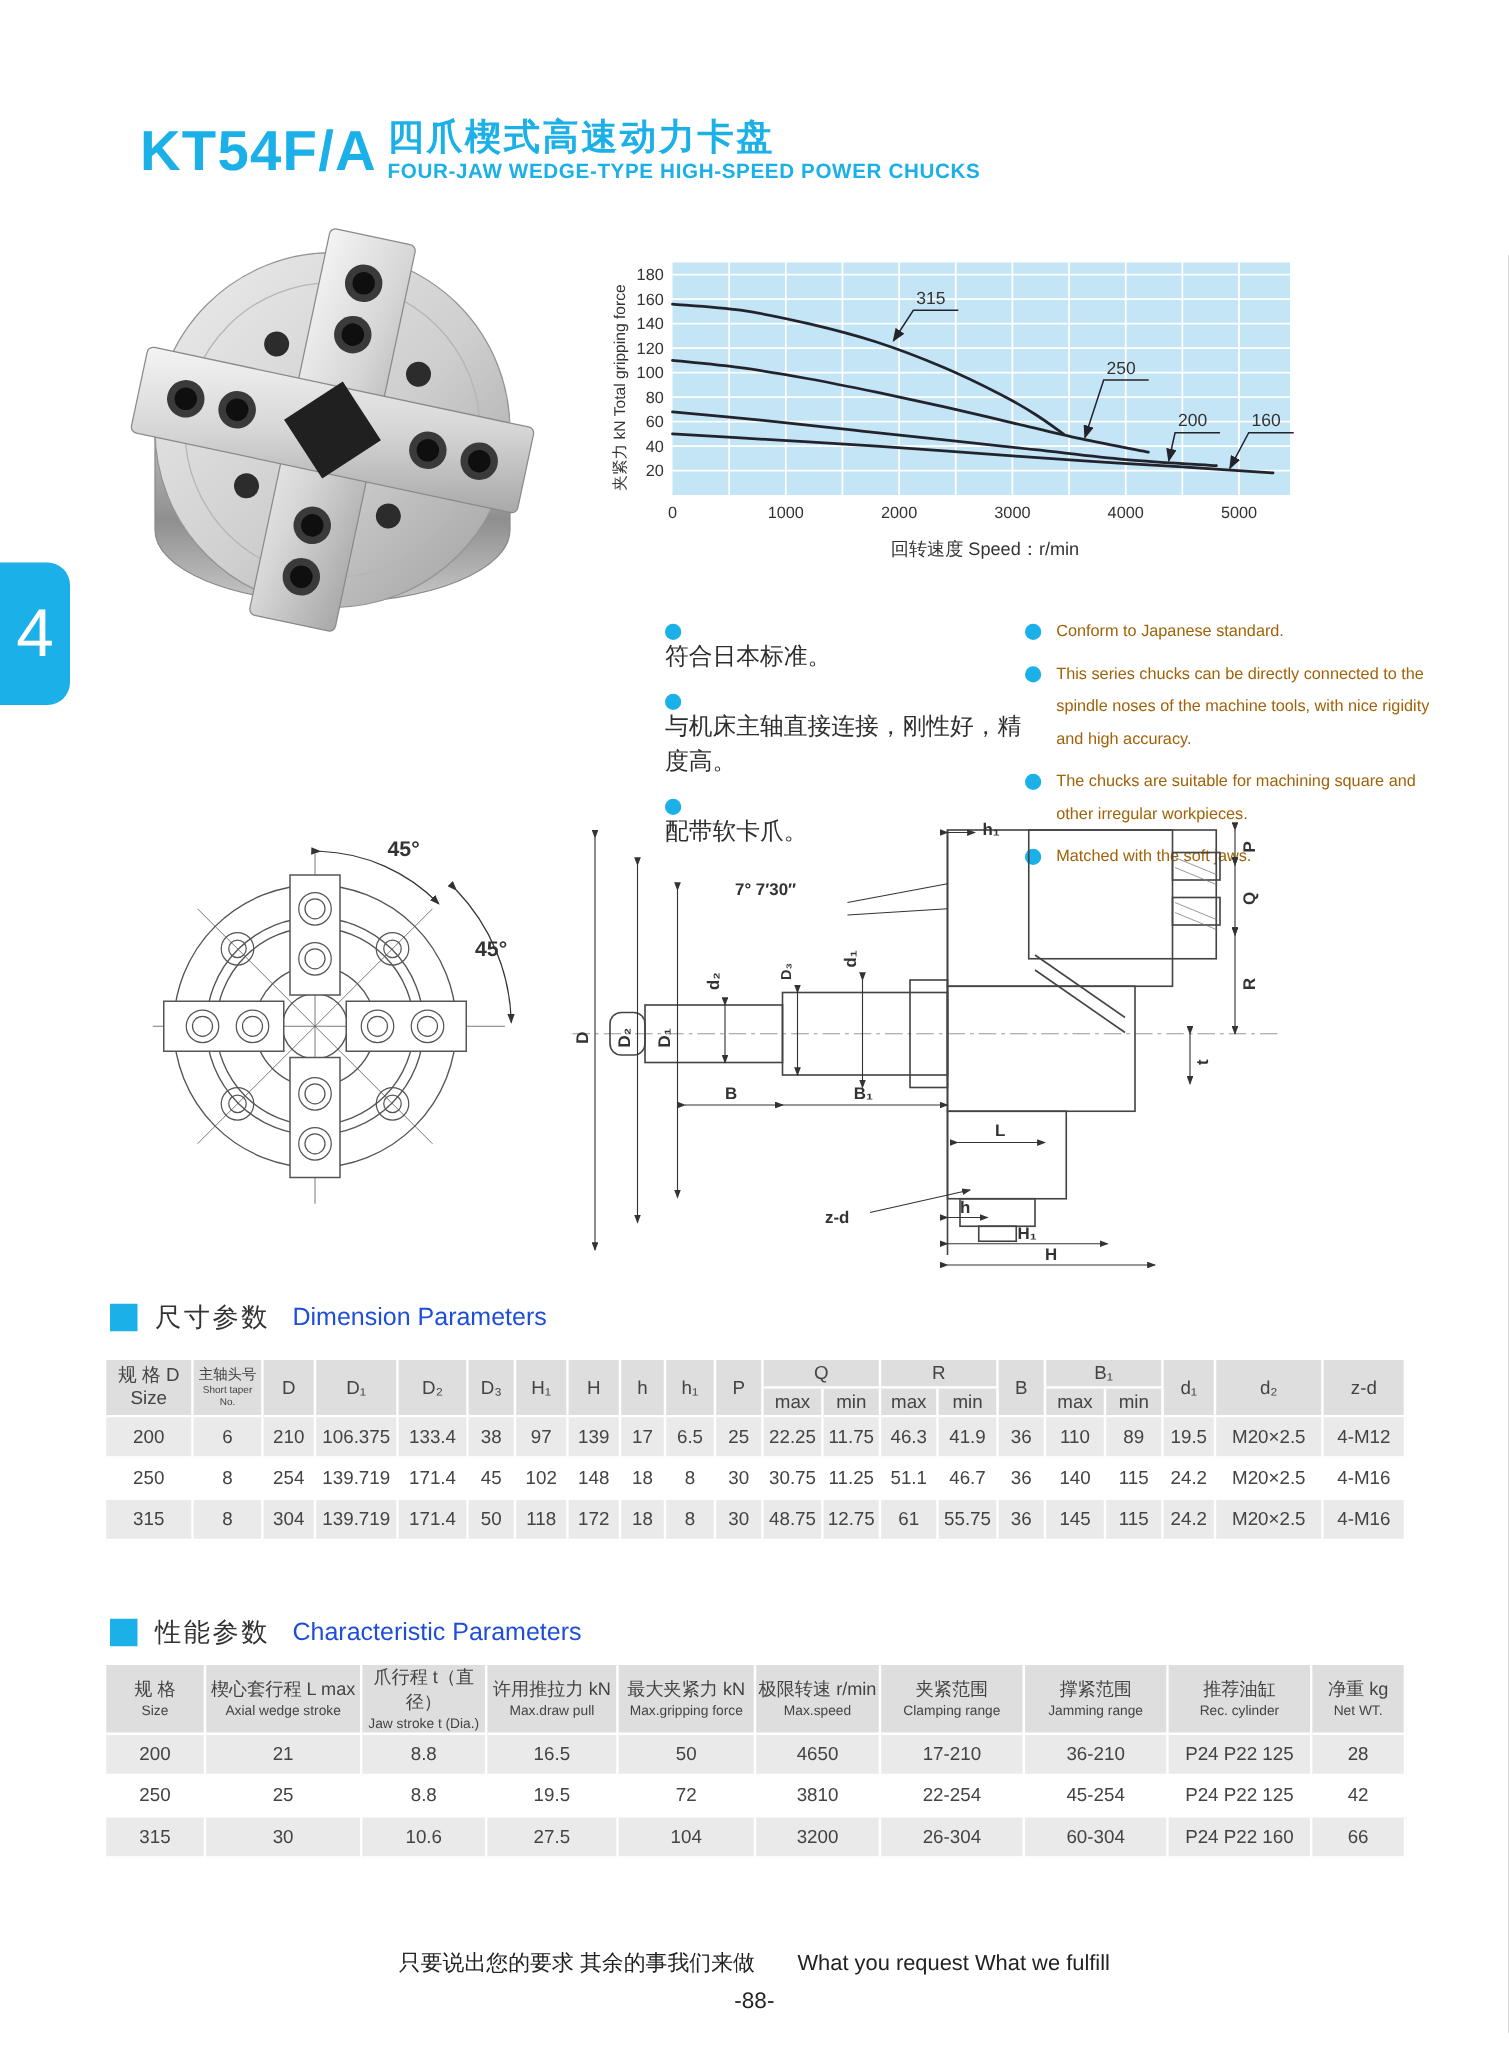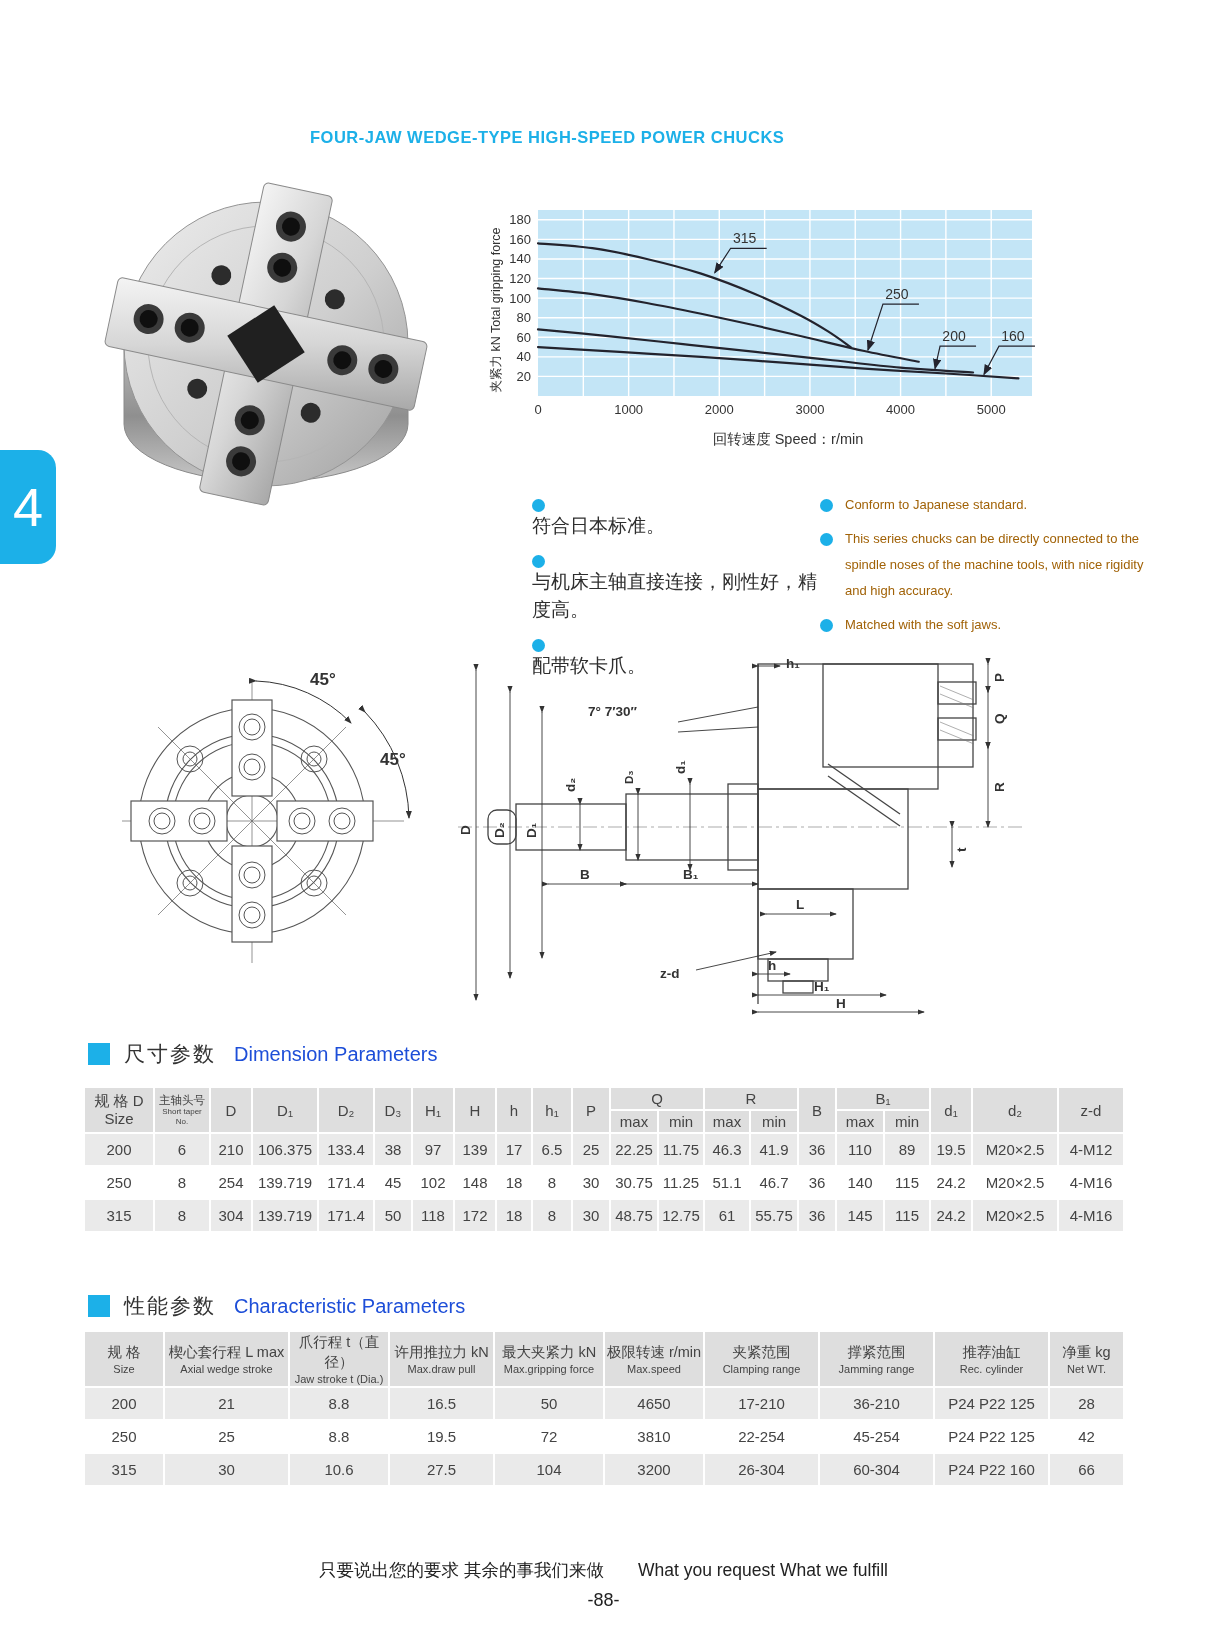--- a/index.html
+++ b/index.html
@@ -64,20 +64,22 @@
 </style>
 </head>
 <body>
 
 <div class="page">
 
   <div class="side-tab">
     <span>4</span>
   </div>
 
+  <div class="hdr-model">KT54F/A</div>
+  <div class="hdr-cn">四爪楔式高速动力卡盘</div>
   <div class="hdr-en">FOUR-JAW  WEDGE-TYPE  HIGH-SPEED  POWER  CHUCKS</div>
 
   <svg class="photo" width="356" height="340" viewBox="0 0 356 340">
     <defs>
       <linearGradient id="gFace" x1="0" y1="0" x2="1" y2="1">
         <stop offset="0" stop-color="#ededed"></stop>
           <stop offset="0.55" stop-color="#cfcfcf"></stop>
           <stop offset="1" stop-color="#9f9f9f"></stop>
       </linearGradient>
       <linearGradient id="gSide" x1="0" y1="0" x2="0" y2="1">
@@ -203,20 +205,24 @@
       </li>
     </ul>
   <ul class="feat feat-en" id="feat-en">
       <li>
         <span class="dot"></span>
         <span>Conform to Japanese standard.</span>
       </li>
       <li>
         <span class="dot"></span>
         <span>This series chucks can be directly connected to the spindle noses of the machine tools, with nice rigidity and high accuracy.</span>
+      </li>
+      <li>
+        <span class="dot"></span>
+        <span>The chucks are suitable for machining square and other irregular workpieces.</span>
       </li>
       <li>
         <span class="dot"></span>
         <span>Matched with the soft jaws.</span>
       </li>
     </ul>
 
   <svg class="front-v" width="300" height="335" viewBox="0 0 300 335">
     <defs>
       <marker id="arrF" markerWidth="8" markerHeight="6" refX="7" refY="3" orient="auto">

